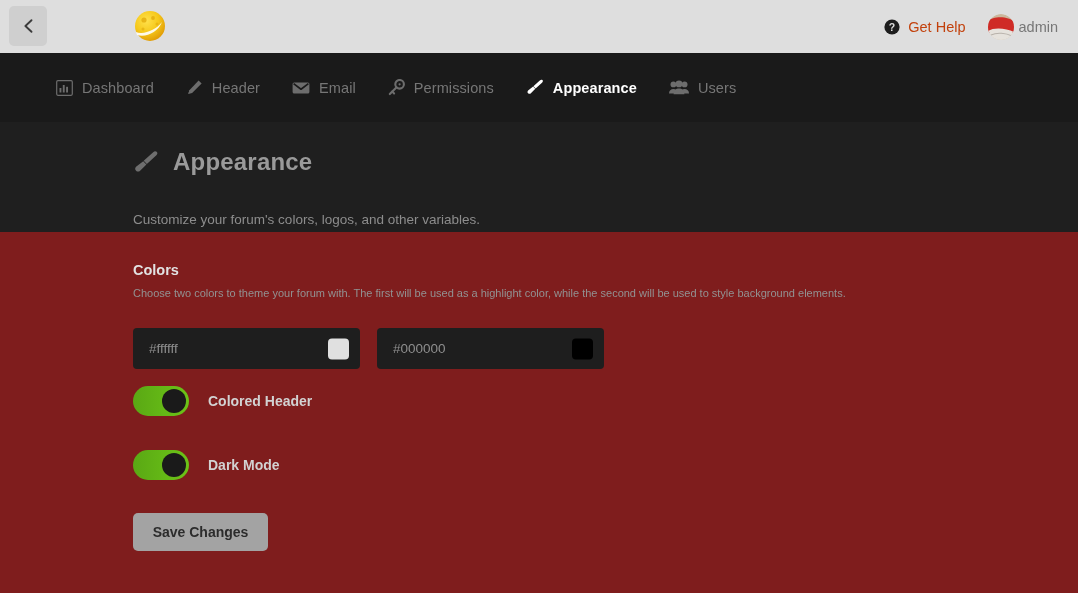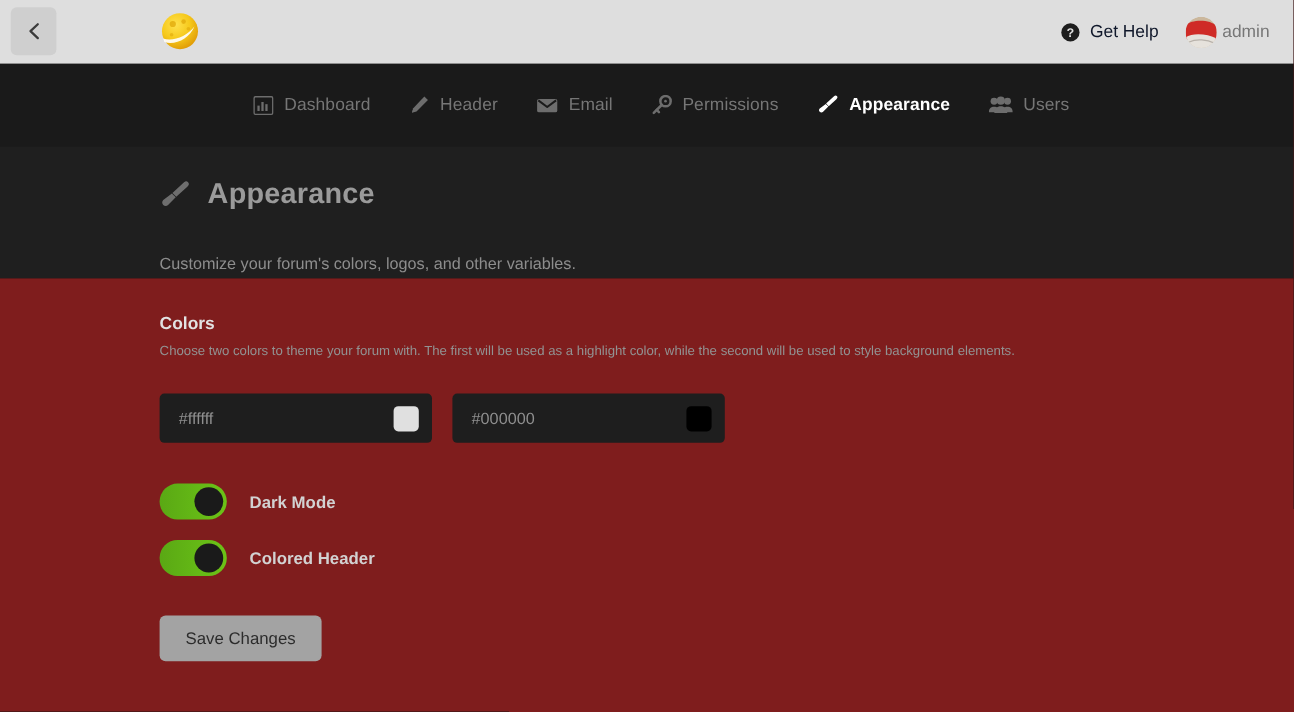--- a/index.html
+++ b/index.html
@@ -60,21 +60,21 @@
   }
 
   .help-link {
     display: flex;
     align-items: center;
     gap: 8px;
     cursor: pointer;
   }
   .help-link .label {
     font-size: 14.5px;
-    color: #0f172a;
+    color: #c2410c;
   }
 
   .user-chip {
     display: flex;
     align-items: center;
     gap: 5px;
     cursor: pointer;
   }
   .avatar {
     width: 26px;
@@ -88,21 +88,20 @@
     color: #777777;
   }
 
   
   .navbar {
     height: 69px;
     background: #1a1a1a;
     display: flex;
     align-items: center;
     padding-left: 56px;
-    justify-content: center;
   }
   .nav-list {
     display: flex;
     align-items: center;
     gap: 0;
   }
   .nav-item {
     display: flex;
     align-items: center;
     gap: 9px;
@@ -239,21 +238,21 @@
 
   .save-btn {
     margin-top: 33px;
     width: 135px;
     height: 38px;
     background: #a3a3a3;
     border: 0;
     border-radius: 5px;
     font-family: "Liberation Sans", sans-serif;
     font-size: 14px;
-    font-weight: normal;
+    font-weight: bold;
     color: #2c2c2c;
     cursor: pointer;
   }
 </style>
 </head>
 <body>
 
 <div class="topbar">
 
   <div class="back-btn">
@@ -390,29 +389,29 @@
       <span class="swatch" style="background:#e0e0e0;"></span>
     </div>
 
     <div class="color-field">
       <input class="color-input" type="text" value="" placeholder="#000000" style="">
       <span class="swatch" style="background:#000000;"></span>
     </div>
 
   </div>
 
+  <div class="toggle-row second">
+    <div class="switch">
+      <span class="knob"></span>
+    </div>
+    <span class="toggle-label">Colored Header</span>
+  </div>
+
   <div class="toggle-row first">
     <div class="switch">
       <span class="knob"></span>
     </div>
     <span class="toggle-label">Dark Mode</span>
   </div>
 
-  <div class="toggle-row second">
-    <div class="switch">
-      <span class="knob"></span>
-    </div>
-    <span class="toggle-label">Colored Header</span>
-  </div>
-
   <button class="save-btn">Save Changes</button>
 
 </div>
 
 </body></html>

